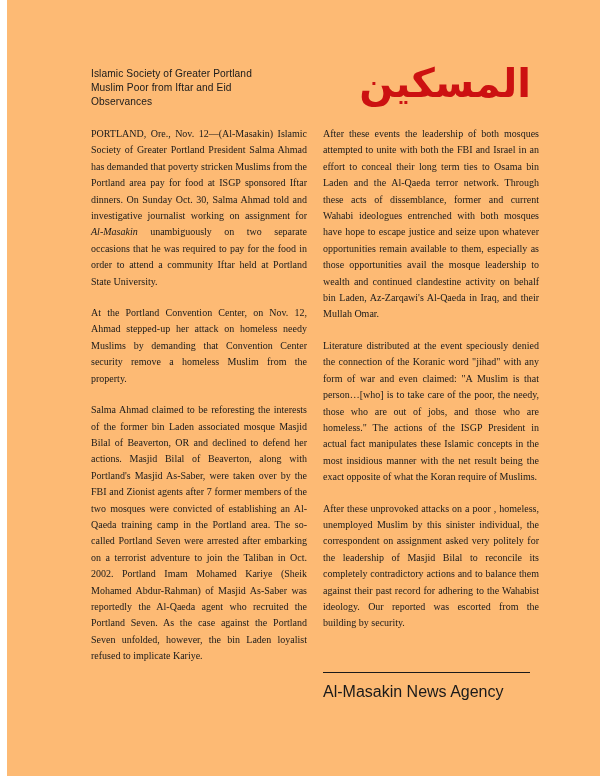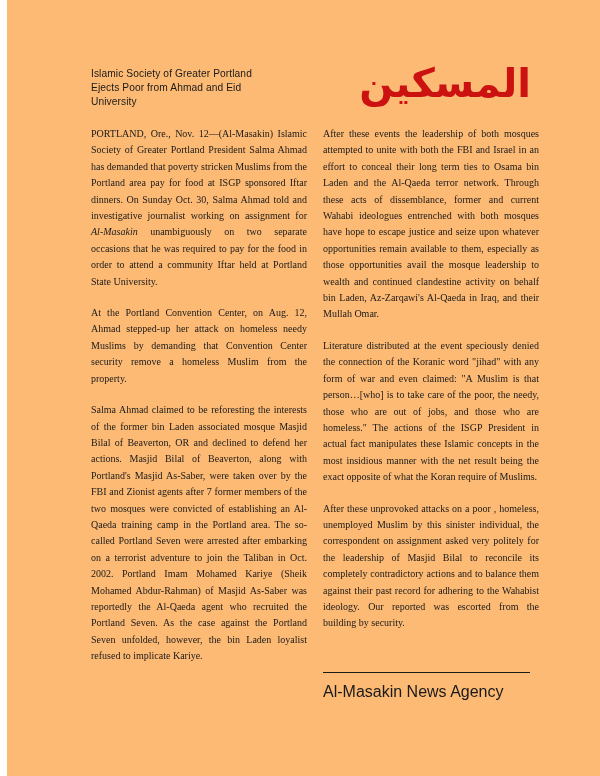--- a/index.html
+++ b/index.html
@@ -101,29 +101,29 @@
   }
 </style>
 </head>
 <body>
 
 <div class="page">
 
   <div class="masthead">
     <div class="headline">
       <span>Islamic Society of Greater Portland</span><br>
-      <span>Ejects Poor from Ahmad and Eid</span><br>
-      <span class="lastline">University</span>
+      <span>Muslim Poor from Iftar and Eid</span><br>
+      <span class="lastline">Observances</span>
     </div>
     <div class="arabic-title" style="color: rgb(204, 17, 17);">المسكين</div>
   </div>
 
   <div class="col col-left">
     <p><span>PORTLAND, Ore., Nov. 12—(Al-Masakin)  Islamic Society of Greater Portland President Salma Ahmad has demanded that poverty stricken Muslims from the Portland area pay for food at ISGP sponsored Iftar dinners.  On Sunday Oct. 30, Salma Ahmad told and investigative journalist working on assignment for </span><em class="title-italic">Al-Masakin</em><span> unambiguously on two separate occasions that he was required to pay for the food in order to attend a community Iftar held at Portland State University.</span></p>
-    <p>At the Portland Convention Center, on Aug. 12, Ahmad stepped-up her attack on homeless needy Muslims by demanding that Convention Center security remove a homeless Muslim from the property.</p>
+    <p>At the Portland Convention Center, on Nov. 12, Ahmad stepped-up her attack on homeless needy Muslims by demanding that Convention Center security remove a homeless Muslim from the property.</p>
     <p>Salma Ahmad claimed to be reforesting the interests of the former bin Laden associated mosque Masjid Bilal of Beaverton, OR and declined to defend her actions.  Masjid Bilal of Beaverton, along with Portland's Masjid As-Saber, were taken over by the FBI and Zionist agents after 7 former members of the two mosques were convicted of establishing an Al-Qaeda training camp in the Portland area.  The so-called Portland Seven were arrested after embarking on a terrorist adventure to join the Taliban in Oct. 2002.  Portland Imam Mohamed Kariye (Sheik Mohamed Abdur-Rahman) of Masjid As-Saber was reportedly the Al-Qaeda agent who recruited the Portland Seven.  As the case against the Portland Seven unfolded, however, the bin Laden loyalist refused to implicate Kariye.</p>
   </div>
 
   <div class="col col-right">
     <p>After these events the leadership of both mosques attempted to unite with both the FBI and Israel in an effort to conceal their long term ties to Osama bin Laden and the Al-Qaeda terror network.  Through these acts of dissemblance, former and current Wahabi ideologues entrenched with  both mosques have hope to escape justice and seize upon whatever opportunities remain available to them, especially as those opportunities avail the mosque leadership to wealth and continued clandestine activity on behalf bin Laden, Az-Zarqawi's Al-Qaeda in Iraq, and their Mullah Omar.</p>
     <p>Literature distributed at the event speciously denied the connection of the Koranic word "jihad" with any form of war and even claimed: "A Muslim is that person…[who] is to take care of the poor, the needy, those who are out of jobs, and those who are homeless."  The actions of the ISGP President in actual fact manipulates these Islamic concepts in the most insidious manner with the net result being the exact opposite of what the Koran require of Muslims.</p>
     <p>After these unprovoked attacks on a poor , homeless, unemployed Muslim by this sinister individual, the correspondent on assignment asked very politely for the leadership of Masjid Bilal to reconcile its completely contradictory actions and to balance them against their past record for adhering to the Wahabist ideology.  Our reported was escorted from the building by security.</p>
   </div>
 
   <div class="footer-rule"></div>

